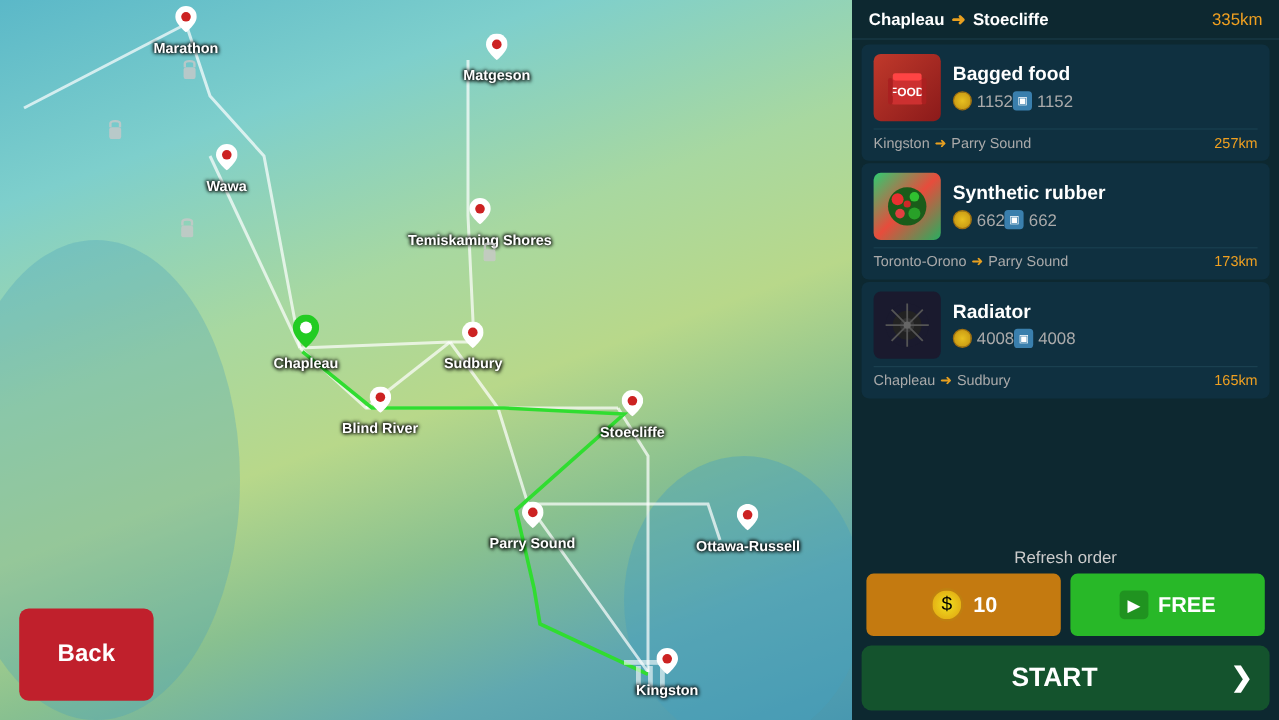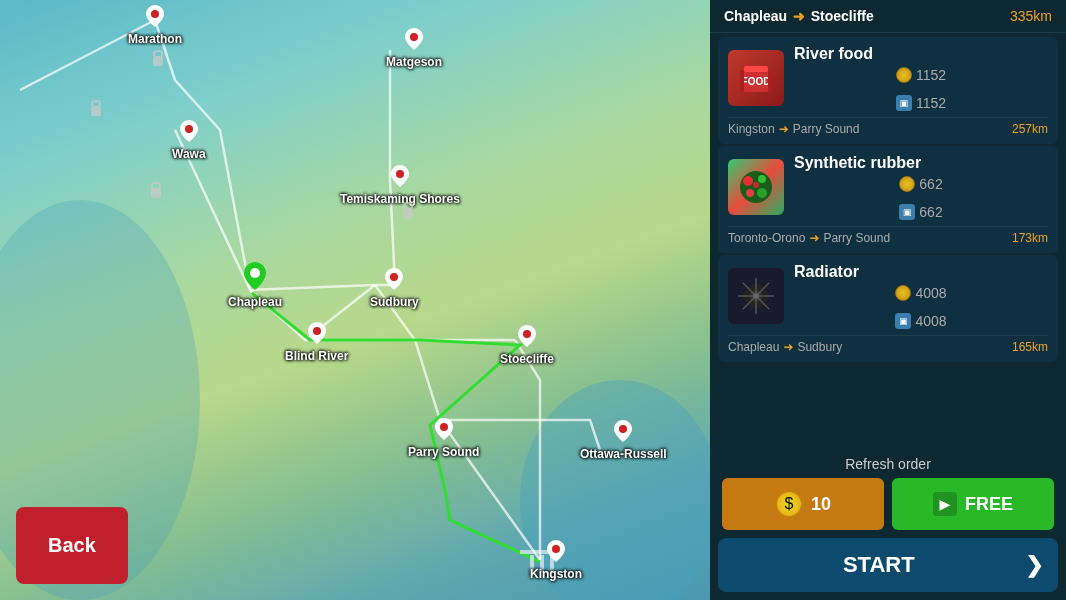--- a/index.html
+++ b/index.html
@@ -123,22 +123,20 @@
 
     .order-name {
       color: white;
       font-size: 16px;
       font-weight: bold;
     }
 
     .order-prices {
       display: flex;
       align-items: center;
-      gap: 12px;
-      flex-direction: column;
     }
 
     .price-item {
       display: flex;
       align-items: center;
       gap: 4px;
       color: #aaa;
       font-size: 14px;
     }
 
@@ -264,21 +262,21 @@
     }
 
     .btn-free-label {
       color: white;
       font-size: 18px;
       font-weight: bold;
     }
 
     #start-button {
       margin: 4px 8px 8px;
-      background: #0c4a6e;
+      background: #14532d;
       border: none;
       border-radius: 8px;
       padding: 14px;
       display: flex;
       align-items: center;
       justify-content: center;
       cursor: pointer;
     }
 
     .start-label {
@@ -521,21 +519,21 @@
         <div class="order-img food-bg">
           <svg width="44" height="44" viewBox="0 0 44 44">
             <rect x="8" y="14" width="28" height="22" rx="3" fill="#cc3030"></rect>
             <rect x="10" y="10" width="24" height="6" rx="2" fill="#ff4444"></rect>
             <text x="22" y="29" text-anchor="middle" fill="white" font-size="10" font-weight="bold">FOOD</text>
             <rect x="6" y="14" width="4" height="22" rx="2" fill="#aa2020"></rect>
             <rect x="34" y="14" width="4" height="22" rx="2" fill="#aa2020"></rect>
           </svg>
         </div>
         <div class="order-right">
-          <span class="order-name">River food</span>
+          <span class="order-name">Bagged food</span>
           <div class="order-prices">
             <div class="price-item">
               <span class="coin-icon"></span>
               <span>1152</span>
             </div>
             <div class="price-item">
               <span class="box-icon">▣</span>
               <span>1152</span>
             </div>
           </div>

